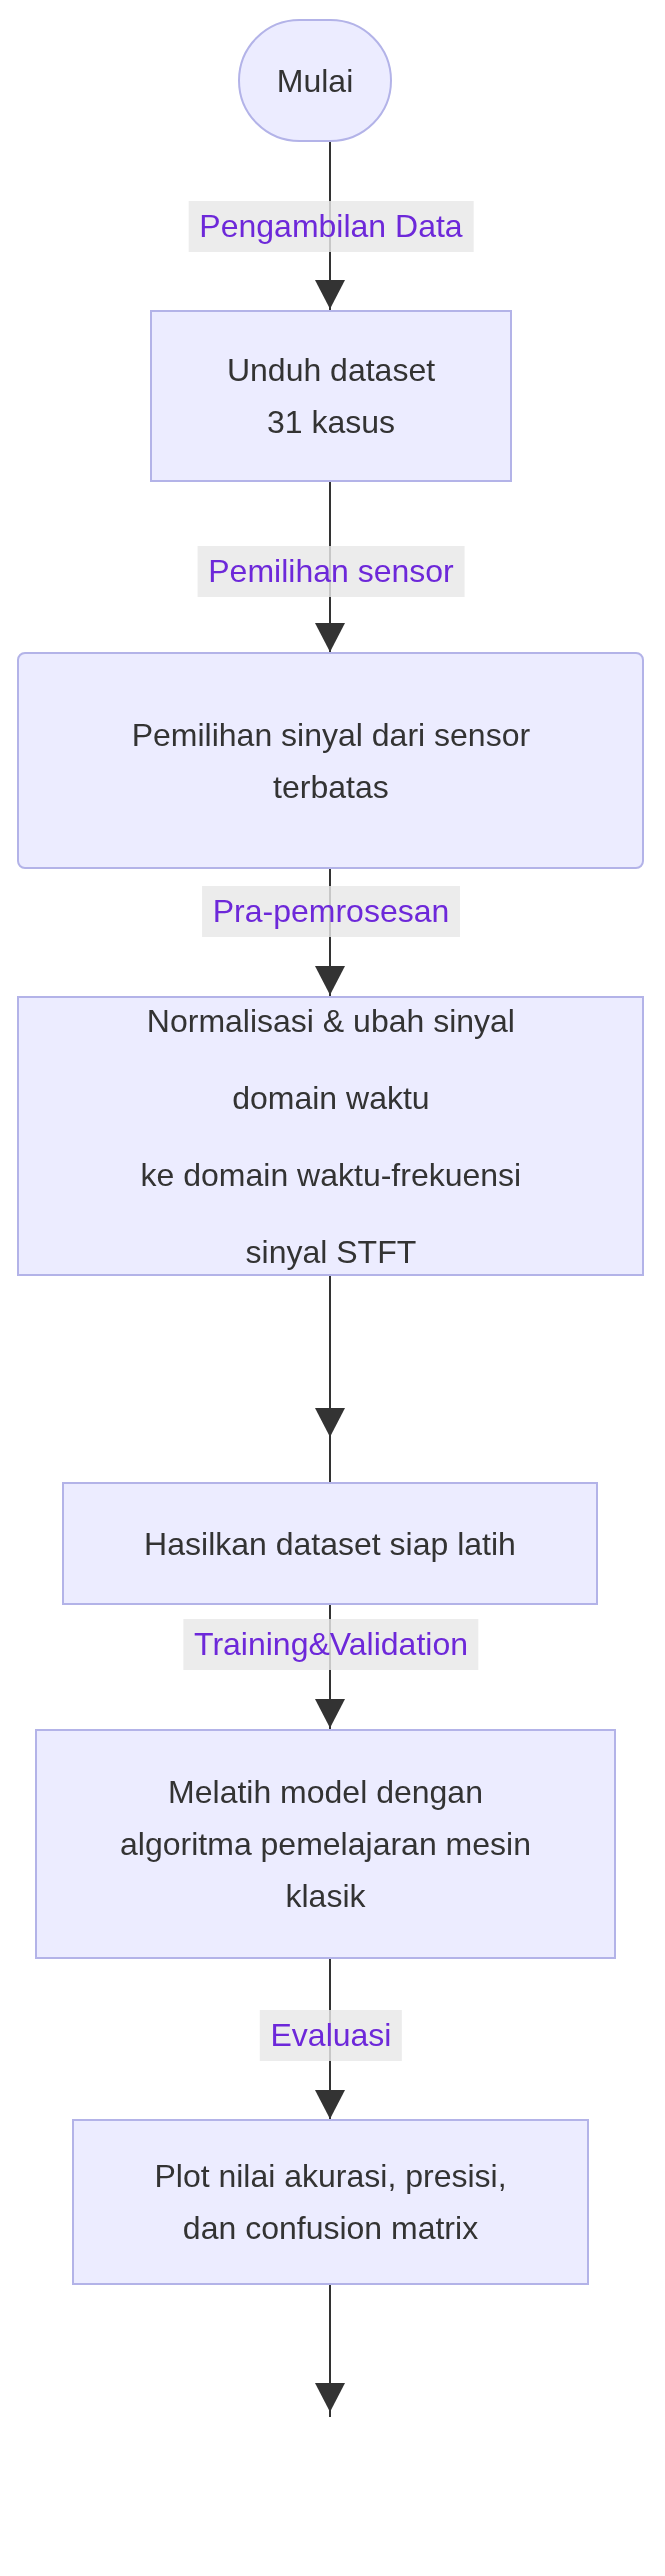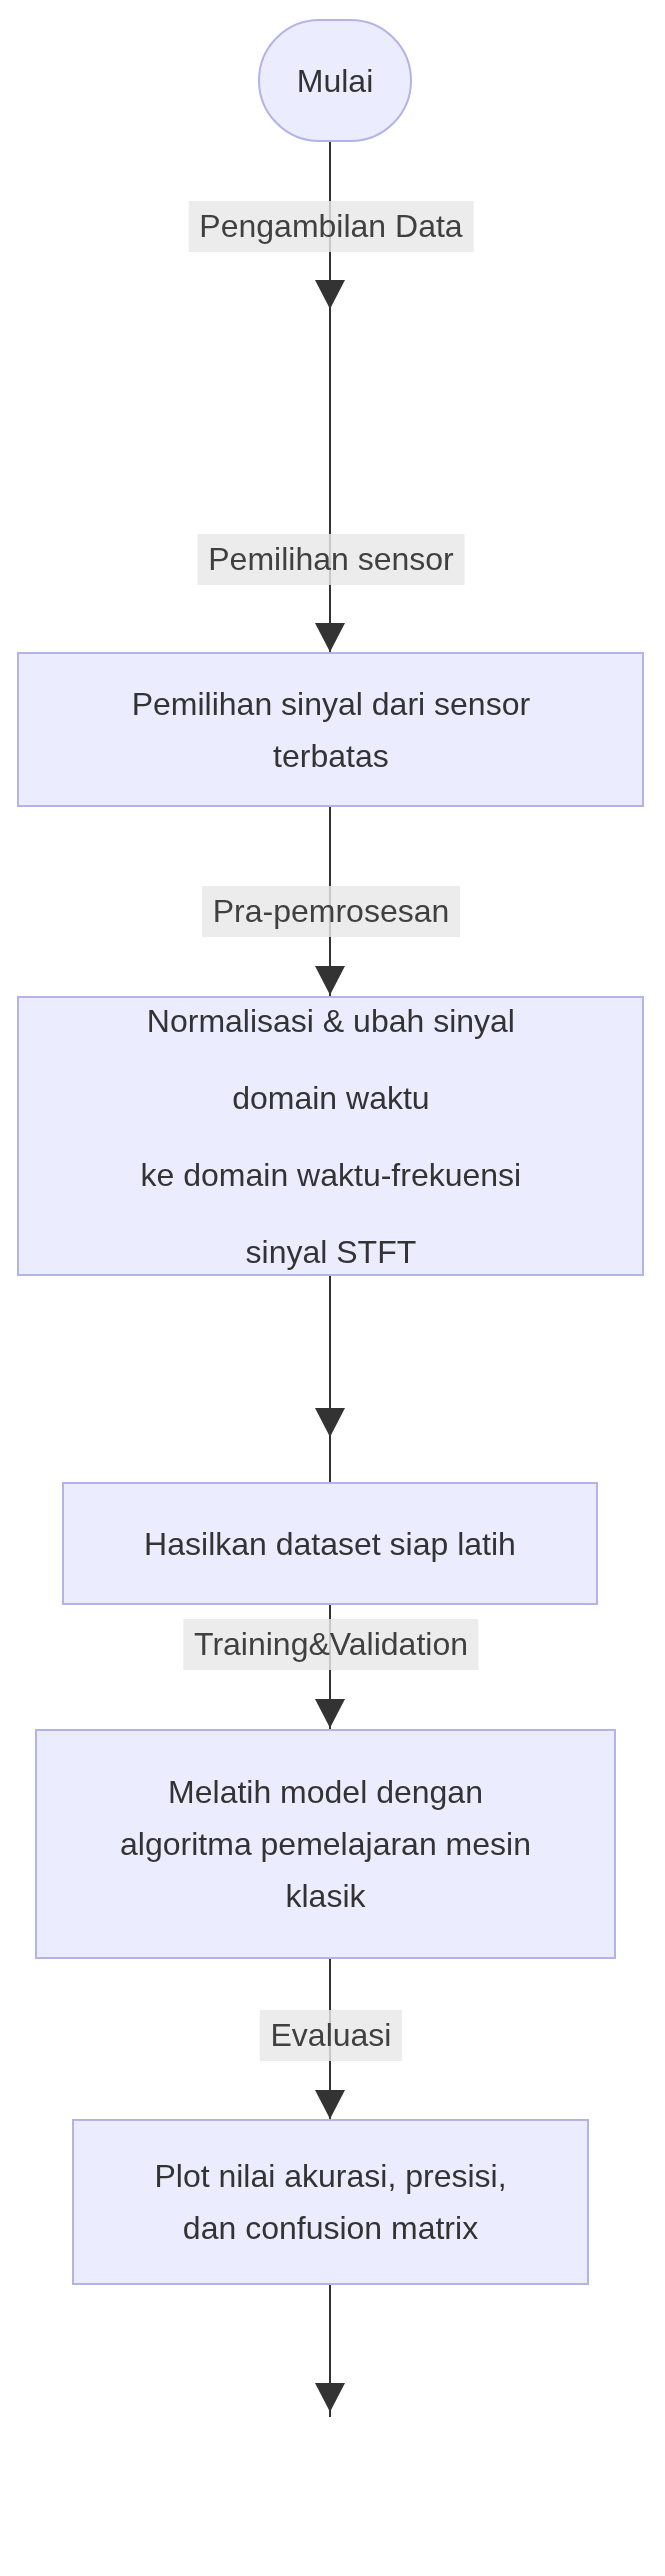--- a/index.html
+++ b/index.html
@@ -54,52 +54,56 @@
   
   .elabel {
     position: absolute;
     left: 331px;
     transform: translateX(-50%);
     background: rgba(232, 232, 232, 0.82);
     font-size: 32px;
     line-height: 32px;
     padding: 9.4px 10.7px;
     white-space: nowrap;
-    color: #404040;
+    color: #6d28d9;
     z-index: 1;
     text-align: right;
   }
 </style>
 </head>
 <body>
 
 <div class="canvas">
 
   <div class="vline"></div>
 
   <div class="elabel" style="top:201px">Pengambilan Data</div>
-  <div class="elabel" style="top:534px">Pemilihan sensor</div>
+  <div class="elabel" style="top:546px">Pemilihan sensor</div>
   <div class="elabel" style="top:886px">Pra-pemrosesan</div>
   <div class="elabel" style="top:1619px">Training&amp;Validation</div>
   <div class="elabel" style="top:2010px">Evaluasi</div>
 
   <div class="arrowhead" style="top:280px"></div>
   <div class="arrowhead" style="top:623px"></div>
   <div class="arrowhead" style="top:966px"></div>
   <div class="arrowhead" style="top:1408px"></div>
   <div class="arrowhead" style="top:1699px"></div>
   <div class="arrowhead" style="top:2090px"></div>
   <div class="arrowhead" style="top:2383px"></div>
 
-  <div class="node stadium" style="left:258px; top:19px; width:154px; height:123px;">
+  <div class="node stadium" style="left:238px; top:19px; width:154px; height:123px;">
     <div class="nline">Mulai</div>
   </div>
 
+  <div class="node" style="left:150px; top:310px; width:362px; height:172px;">
+    <div class="nline">Unduh dataset</div>
+    <div class="nline">31 kasus</div>
+  </div>
 
-  <div class="node" style="left:17.4px; top:652px; width:627px; height:155px;">
+  <div class="node" style="left:17.4px; top:652px; width:627px; height:217px;border-radius:8px;">
     <div class="nline">Pemilihan sinyal dari sensor</div>
     <div class="nline">terbatas</div>
   </div>
 
   <div class="node" style="left:17.4px; top:996px; width:627px; height:280px;gap:25px;">
     <div class="nline">Normalisasi &amp; ubah sinyal</div>
     <div class="nline">domain waktu</div>
     <div class="nline">ke domain waktu-frekuensi</div>
     <div class="nline">sinyal STFT</div>
   </div>

